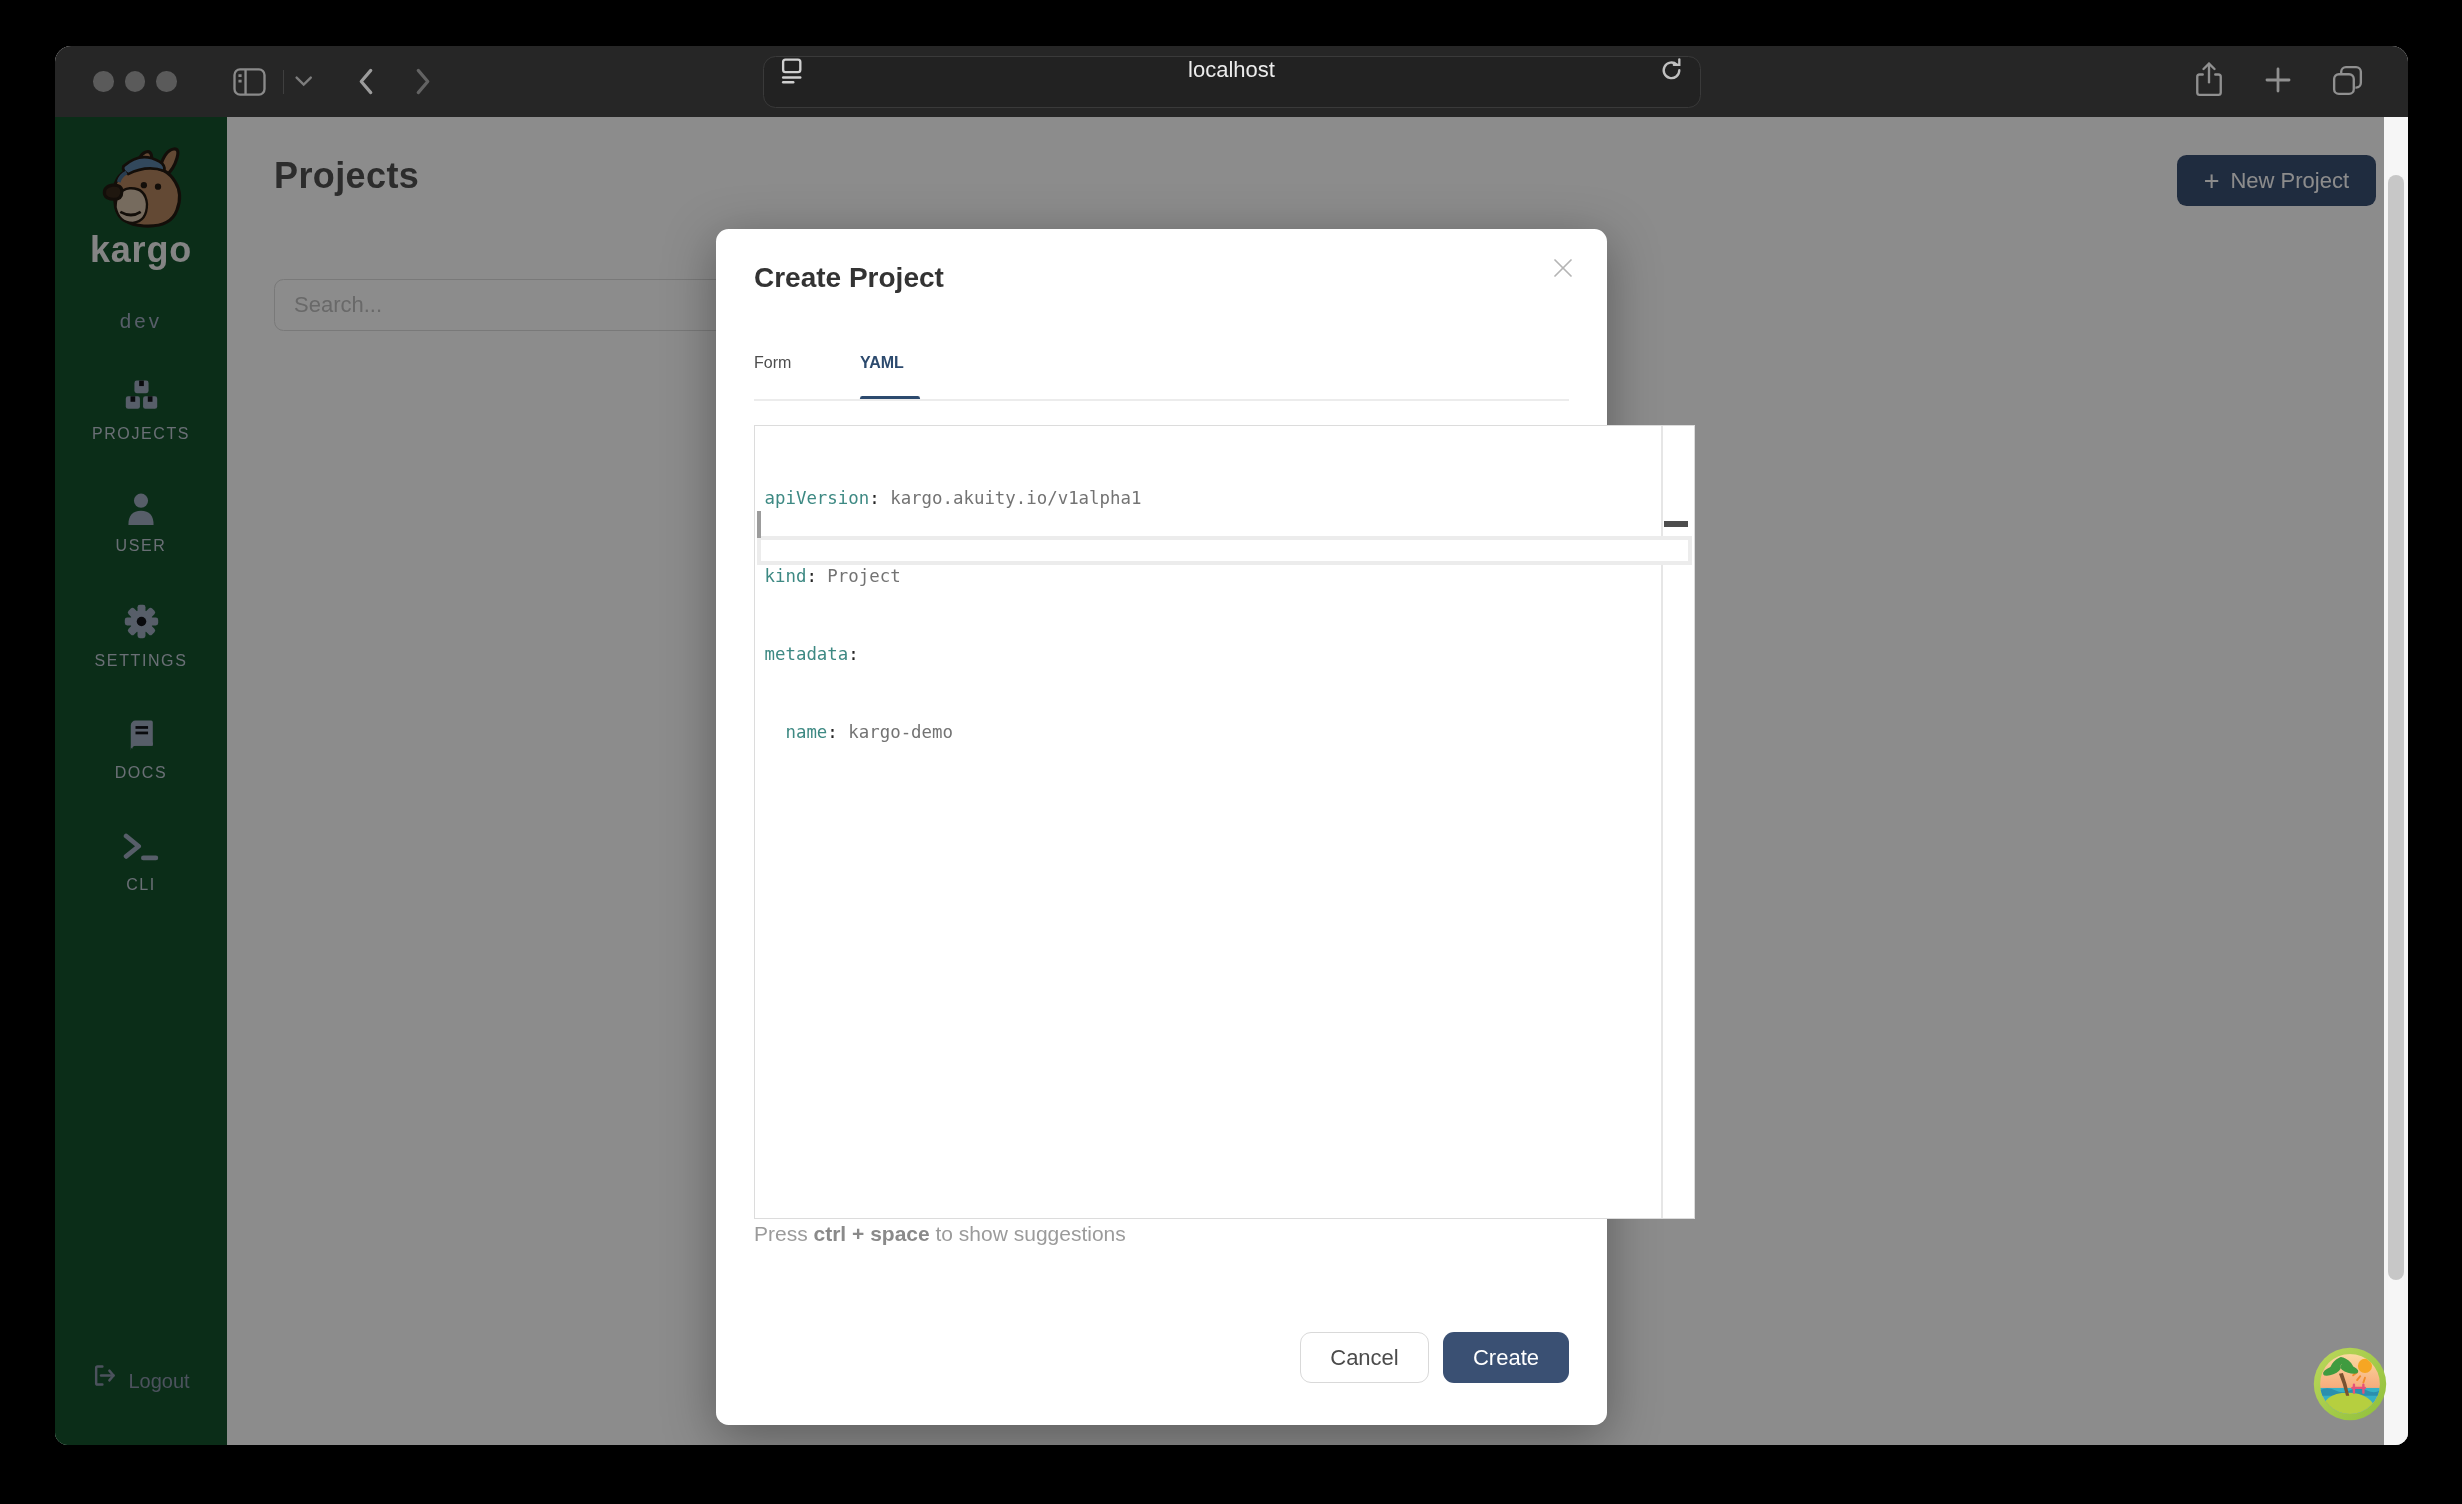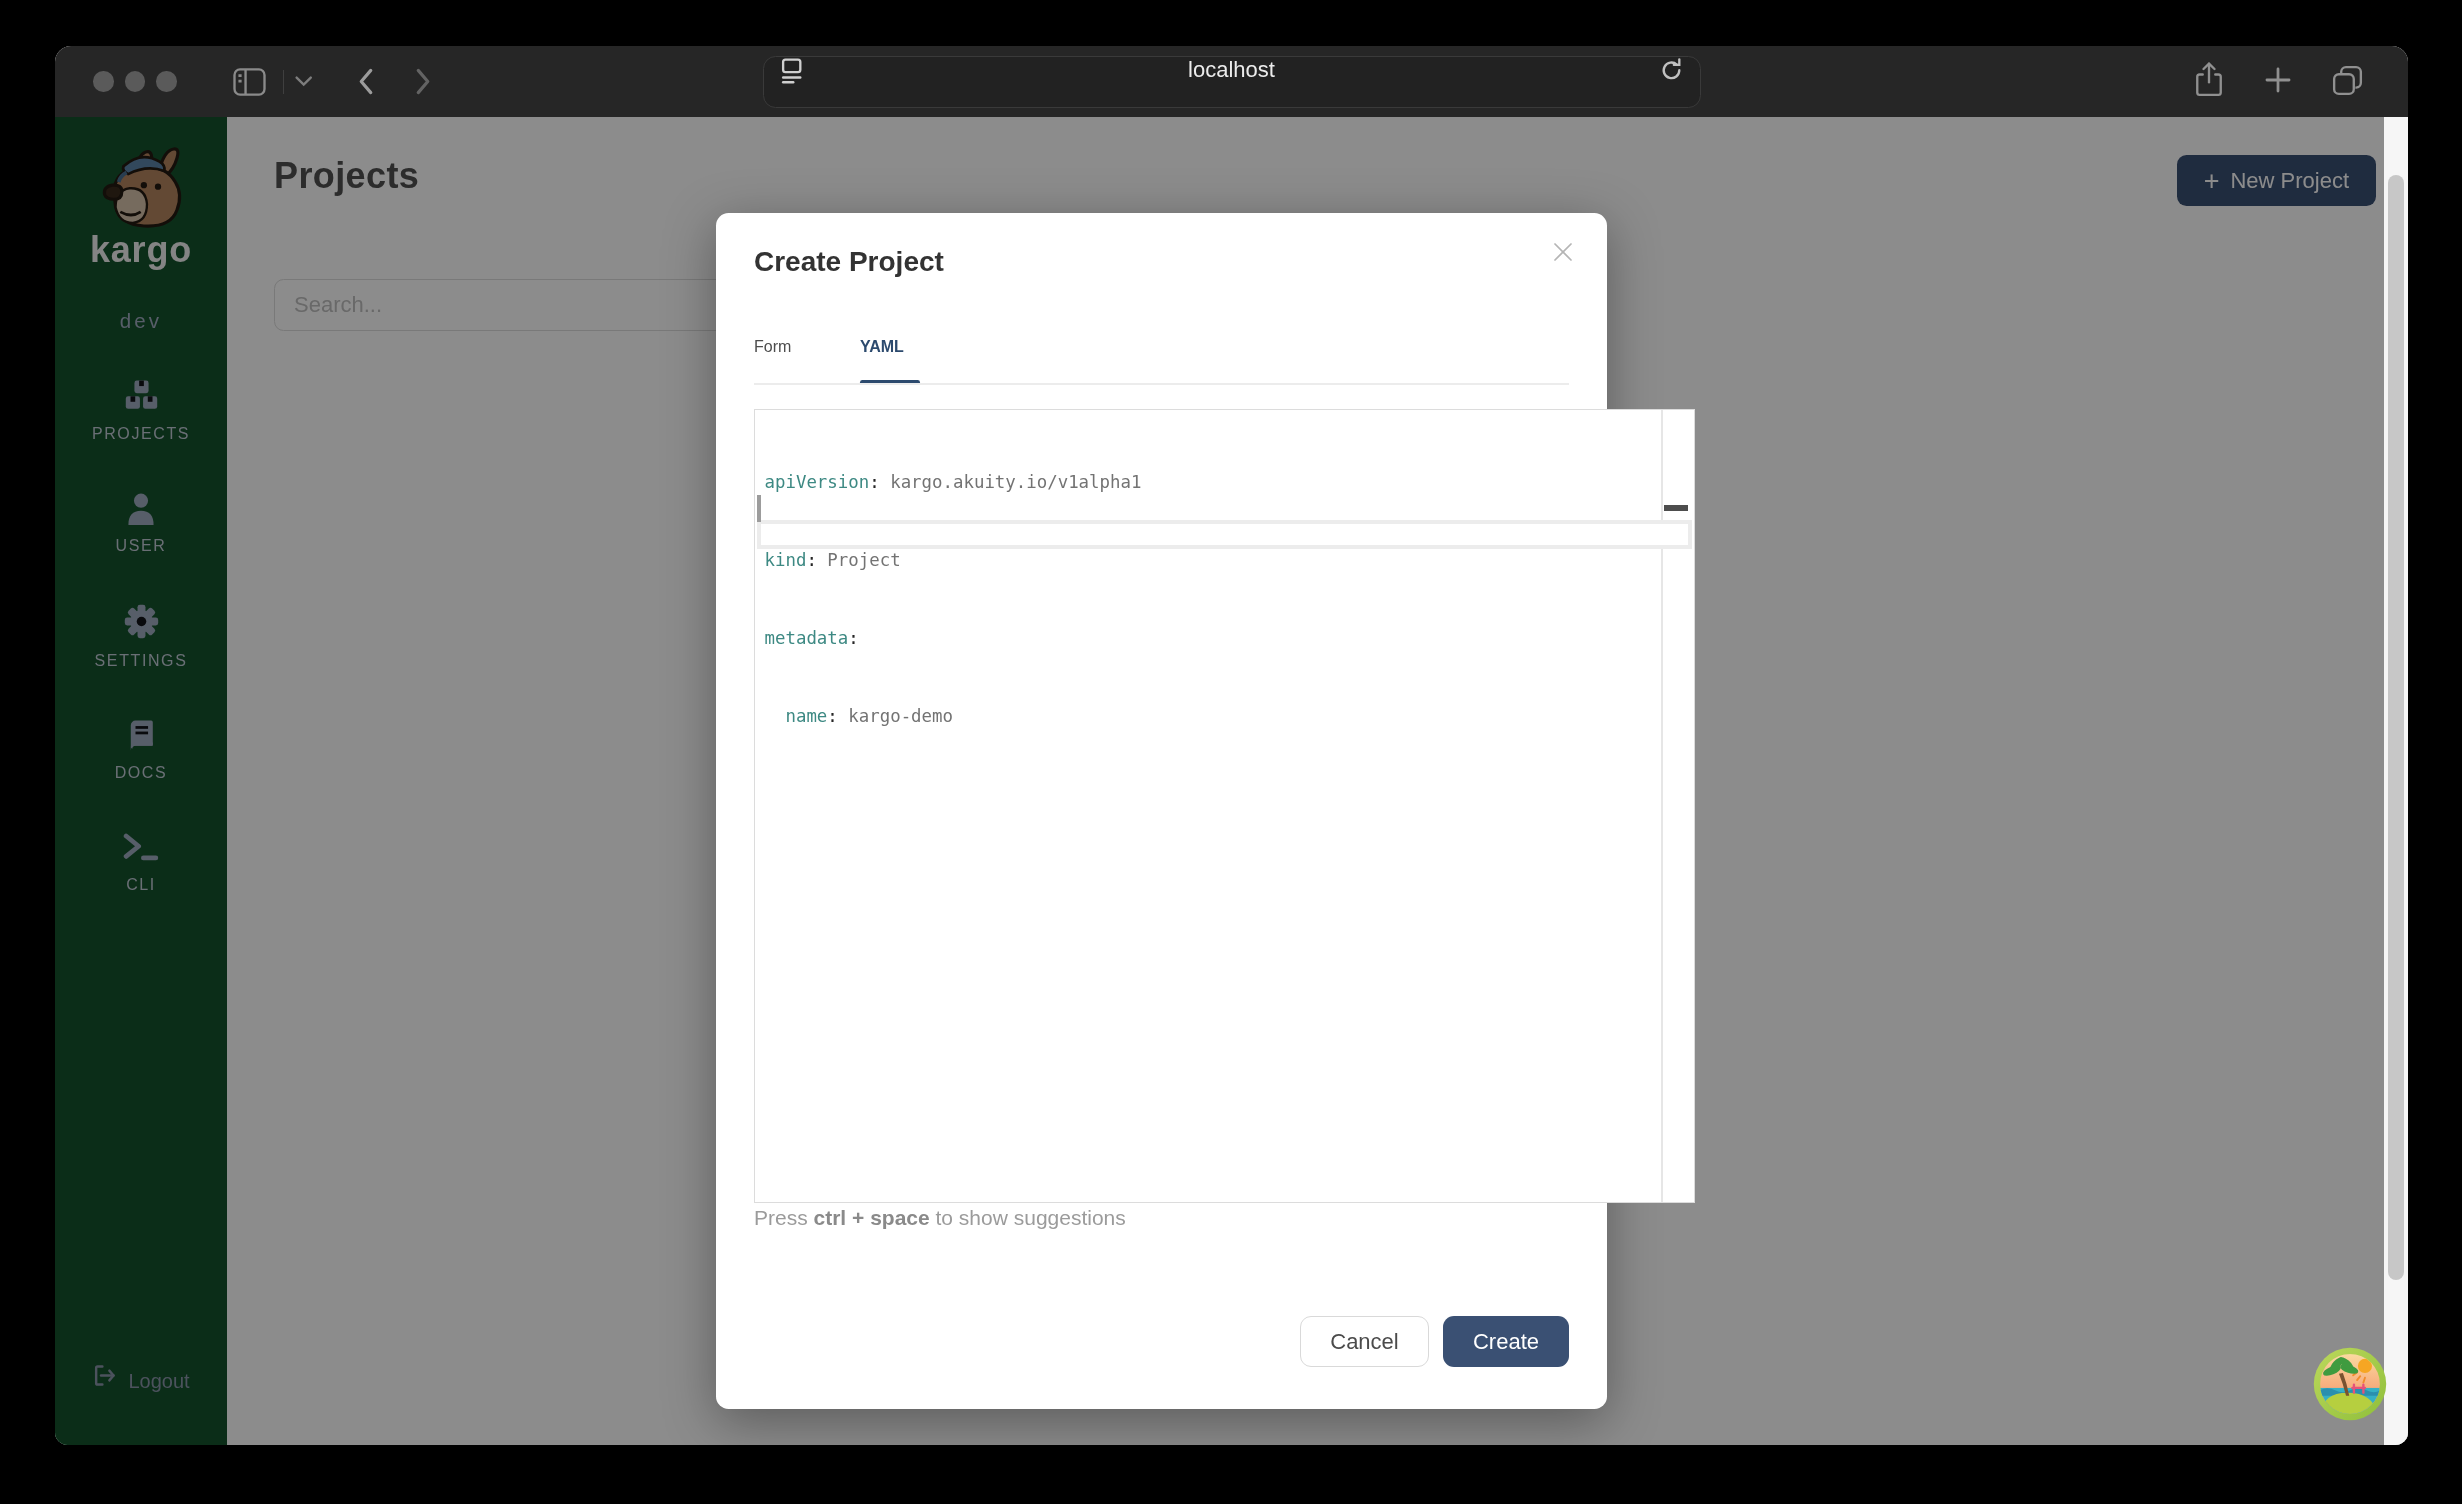--- a/index.html
+++ b/index.html
@@ -42,21 +42,21 @@
   .btn-primary .plus { font-size:27px; line-height:0; }
   .search { margin-top:73px; width:1168px; height:52px; border:1.6px solid #dcdcdc; border-radius:9.5px;
             font-size:22px; padding:0 19px; color:#333; background:#fff; outline:none;
             font-family:"Liberation Sans", sans-serif; }
   .search::placeholder { color:#bfbfbf; }
 
   
   .mask { position:absolute; top:71px; left:0; right:0; bottom:0; background:rgba(0,0,0,0.45); z-index:50; }
 
   
-  .modal { position:absolute; left:661px; top:167px; width:891px; height:1196px; background:#fff;
+  .modal { position:absolute; left:661px; top:183px; width:891px; height:1196px; background:#fff;
            border-radius:12.6px; z-index:100; box-shadow:0 12.6px 51px rgba(0,0,0,0.35); }
   .modal-title { position:absolute; left:38px; top:33px; font-size:28px; font-weight:bold; color:#333; }
   .modal-close { position:absolute; right:32px; top:27px; cursor:pointer; }
   .tab { position:absolute; top:125px; font-size:16px; cursor:pointer; }
   .tab-form { left:38px; color:#4d4d4d; }
   .tab-yaml { left:144px; color:#2c4a6e; font-weight:bold; }
   .tab-ink { position:absolute; left:144px; top:167px; width:60px; height:4.7px; background:#2c4a6e; border-radius:2.4px; }
   .tab-divider { position:absolute; left:38px; right:38px; top:170px; height:1.6px; background:#ececec; }
 
   .editor { position:absolute; left:38px; top:196px; width:941px; height:794px; background:#fff;

